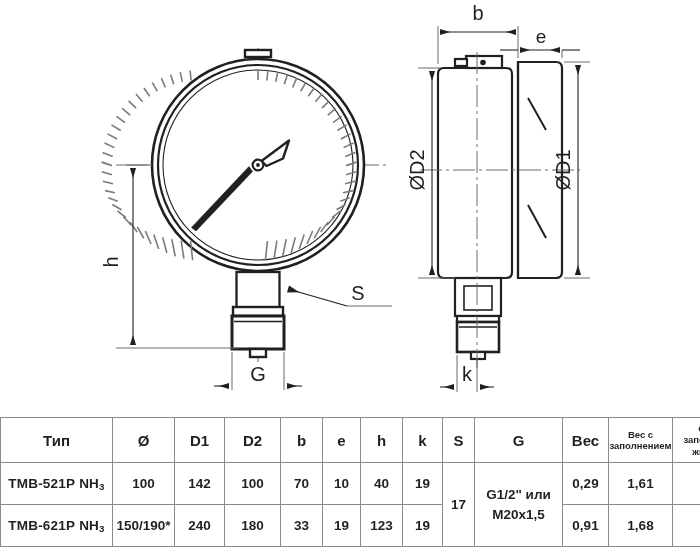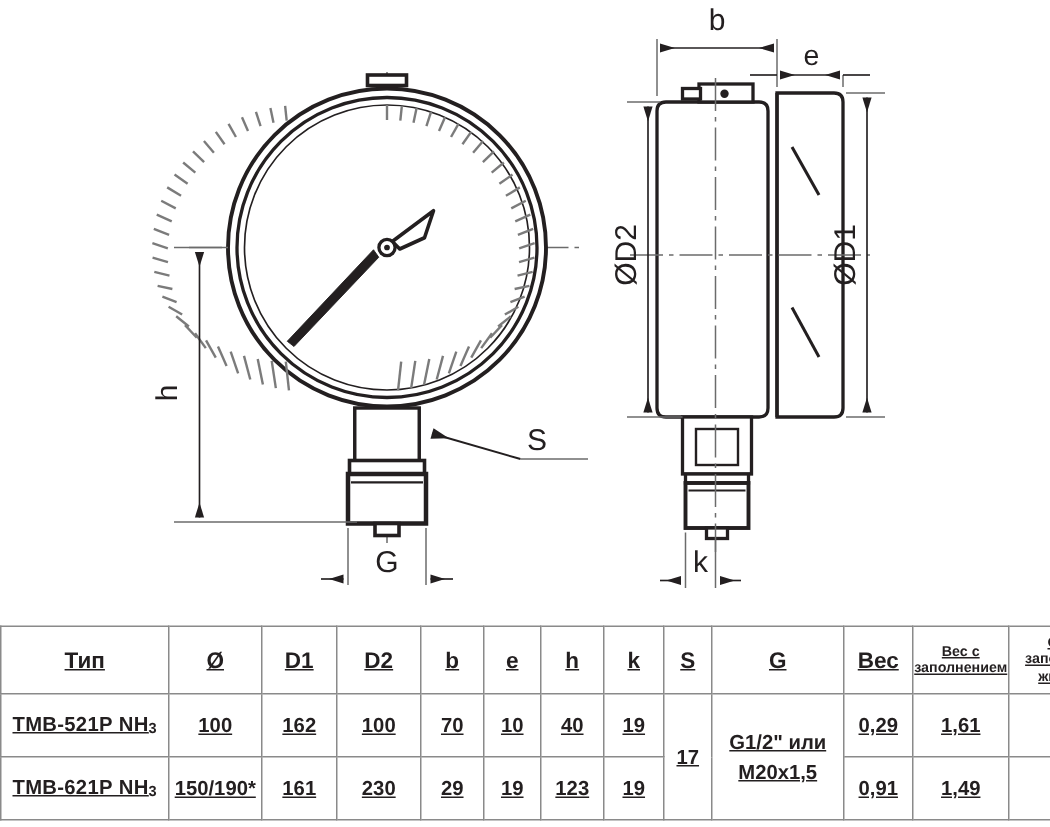--- a/index.html
+++ b/index.html
@@ -29,21 +29,20 @@
   }
   .drawing-area svg {
     display: block;
   }
   
   .spec-table-wrap {
     position: absolute;
     left: 0;
     top: 417px;
     width: 700px;
-    text-decoration: underline;
   }
   table.spec {
     border-collapse: collapse;
     width: 700px;
     table-layout: fixed;
     font-family: "Liberation Sans", sans-serif;
   }
   table.spec th,
   table.spec td {
     border: 1px solid #8a8a8a;
@@ -297,45 +296,45 @@
             <div>Объём</div>
             <div>заполняемой</div>
             <div>жидкости</div>
           </th>
         </tr>
       </thead>
       <tbody>
         <tr>
           <td class="typecell"><span>ТМВ-521Р NH</span><span class="sub">3</span></td>
           <td>100</td>
-          <td>162</td>
+          <td>142</td>
           <td>100</td>
           <td>70</td>
           <td>10</td>
           <td>40</td>
           <td>19</td>
           <td rowspan="2">17</td>
           <td rowspan="2" class="merged">
             <div>G1/2" или</div>
             <div>M20x1,5</div>
           </td>
           <td>0,29</td>
           <td>1,61</td>
           <td>260</td>
         </tr>
         <tr>
           <td class="typecell"><span>ТМВ-621Р NH</span><span class="sub">3</span></td>
           <td>150/190*</td>
-          <td>161</td>
-          <td>230</td>
-          <td>29</td>
+          <td>240</td>
+          <td>180</td>
+          <td>33</td>
           <td>19</td>
           <td>123</td>
           <td>19</td>
           <td>0,91</td>
-          <td>1,49</td>
+          <td>1,68</td>
           <td>640</td>
         </tr>
       </tbody>
     </table>
   </div>
 
 </div>
 
 </body></html>

